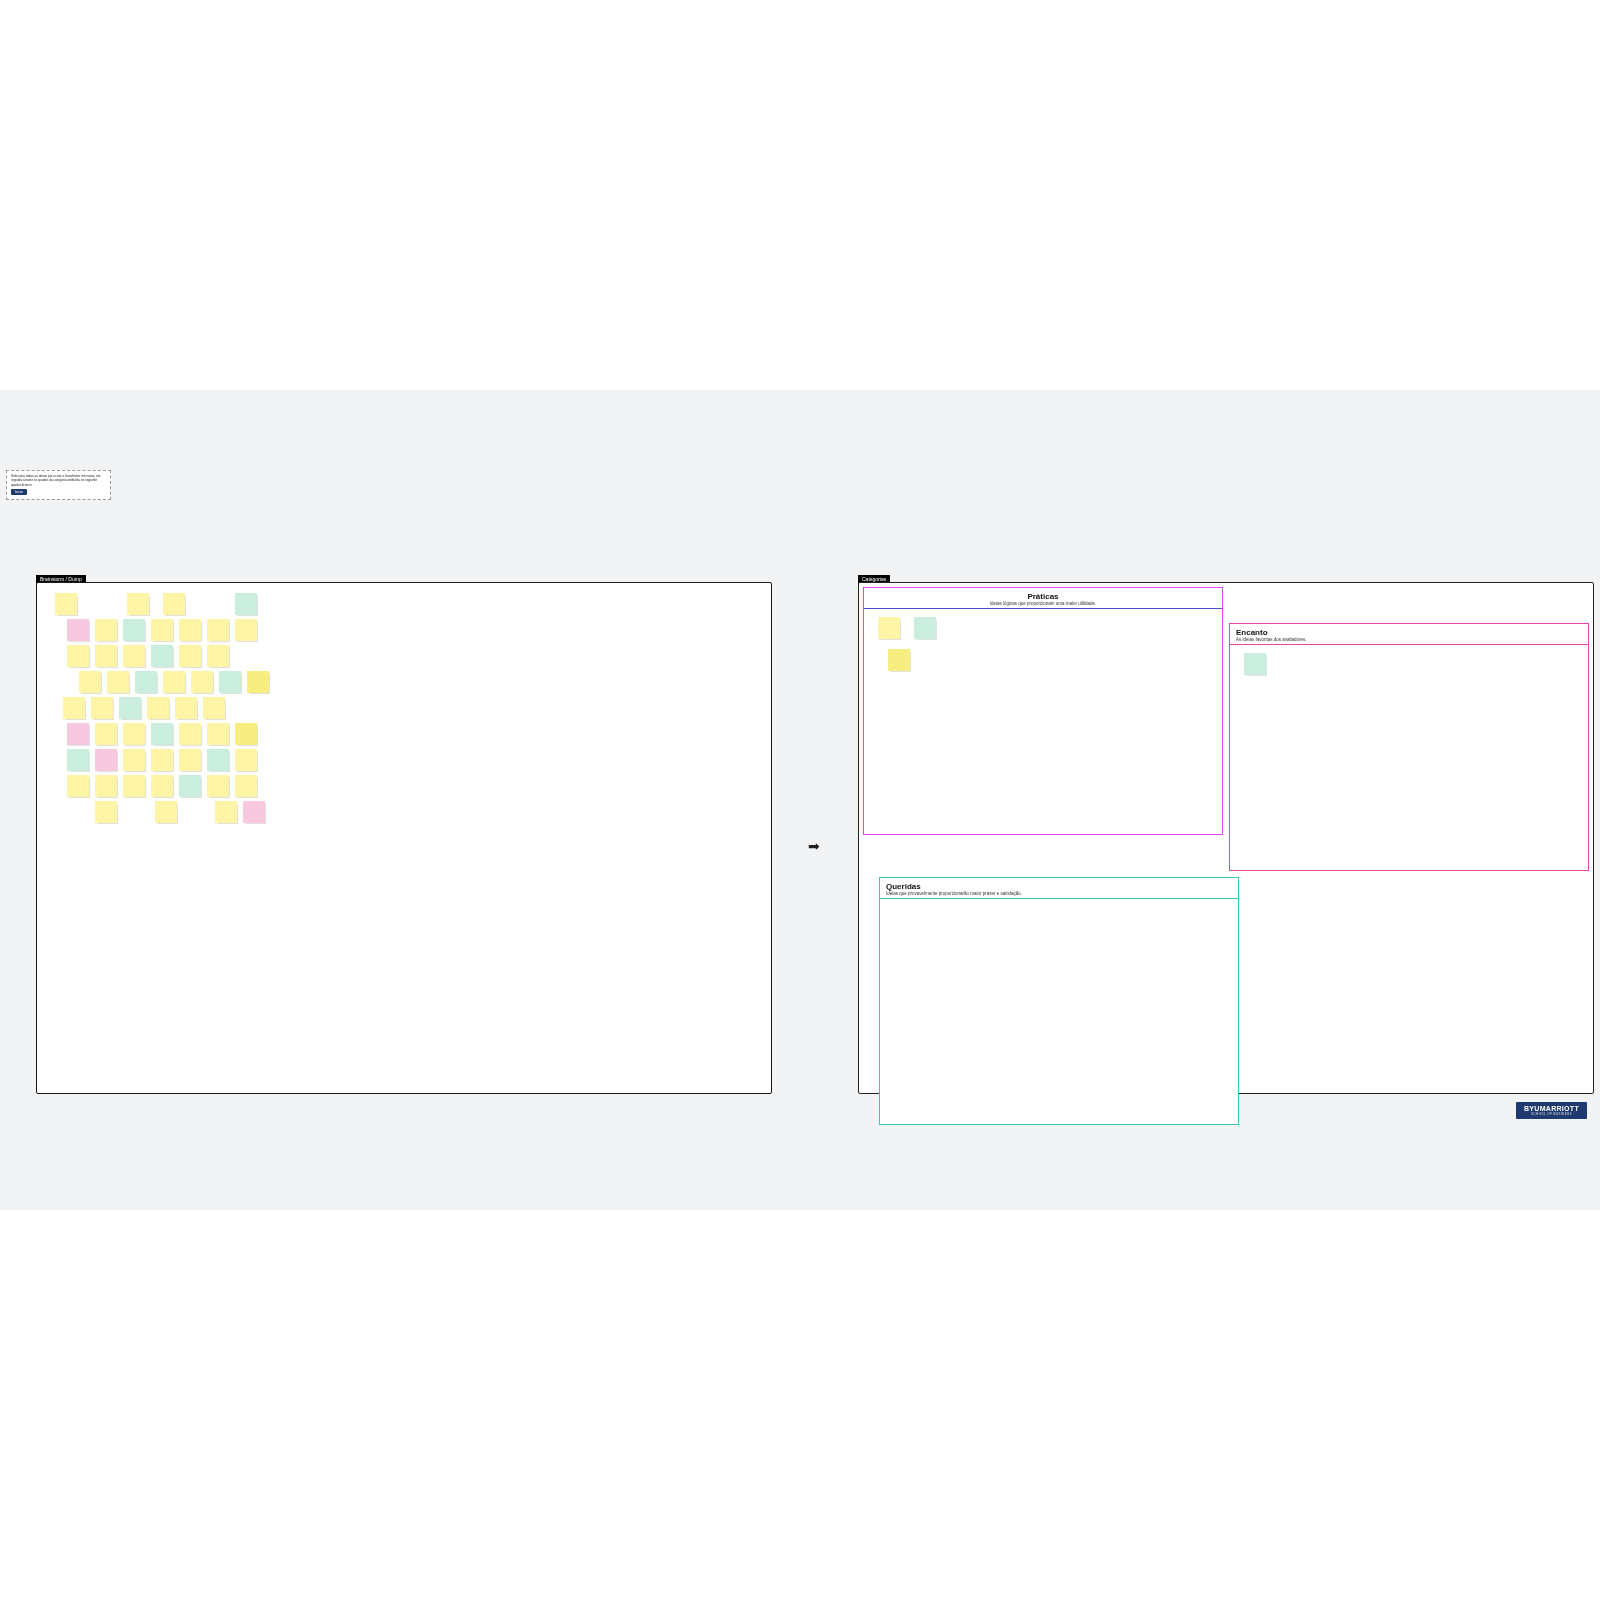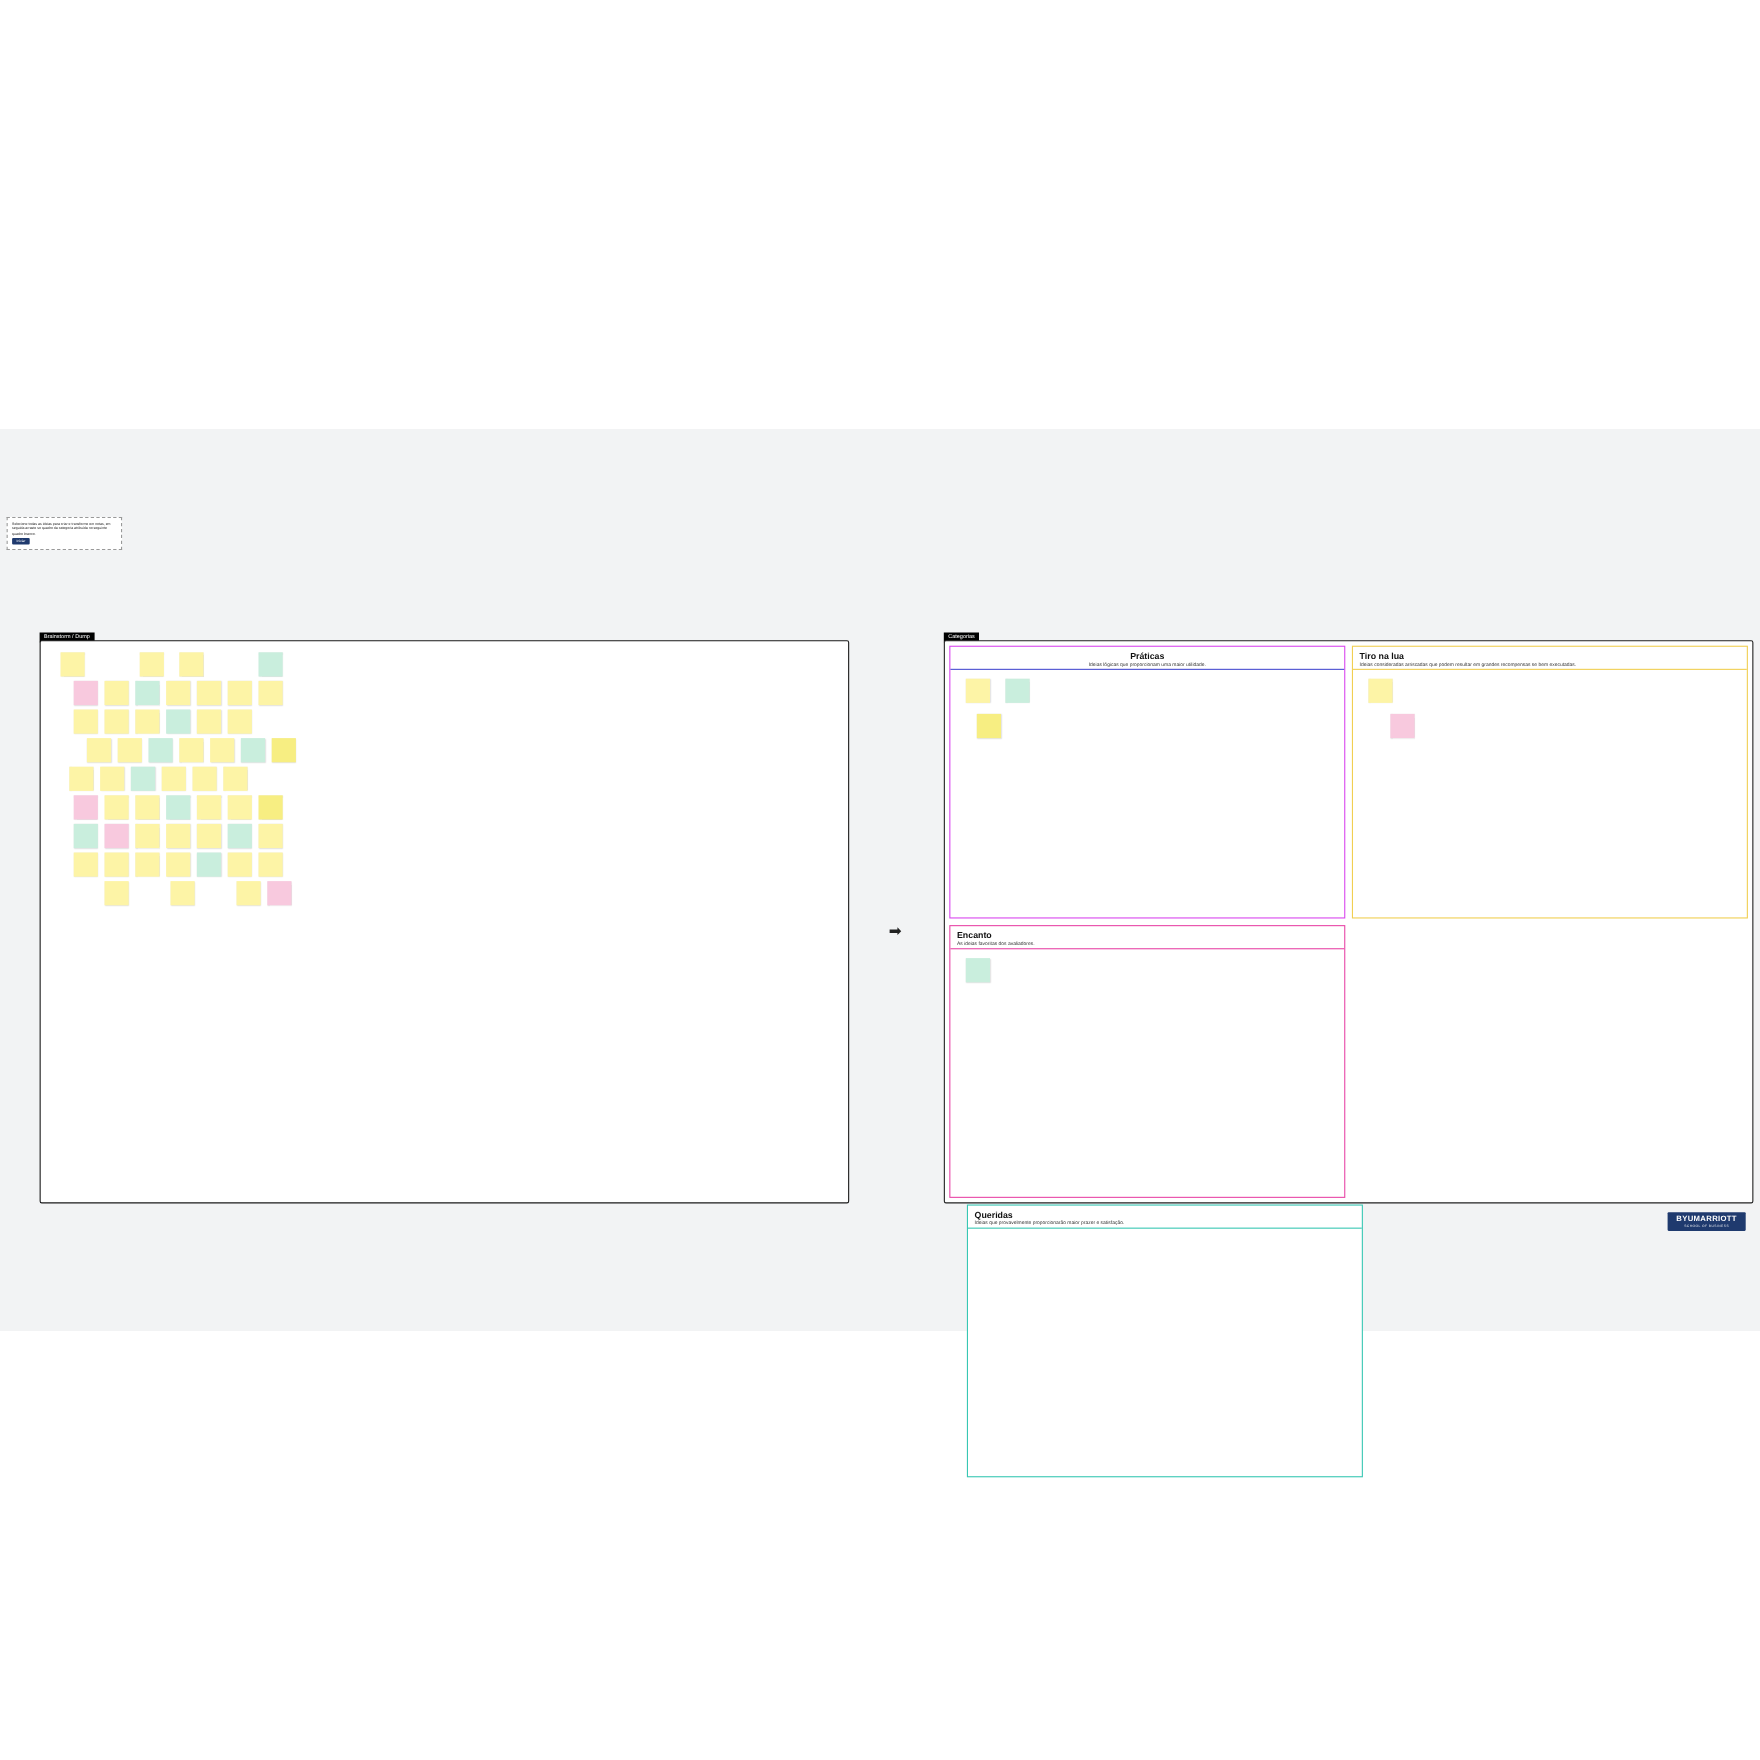--- a/index.html
+++ b/index.html
@@ -98,21 +98,21 @@
     padding: 4px 6px 2px 6px;
     border-bottom: 1px solid;
   }
   .quad .q-title { font-size: 8px; font-weight: 600; color: #111; }
   .quad .q-sub   { font-size: 4.5px; color: #333; }
   .quad .q-body  { position: relative; width:100%; height: calc(100% - 30px); }
   .q-practical { border:1px solid #d946ef;text-align:center; }
   .q-practical .q-head { border-color:#4a4ed1; }
   .q-moon { border:1px solid #f1cf52; }
   .q-moon .q-head { border-color:#f1cf52; }
-  .q-delight { border:1px solid #e846a7; }
+  .q-delight { border:1px solid #e846a7;margin-top:36px; }
   .q-delight .q-head { border-color:#e846a7; }
   .q-darlings { border:1px solid #38c7b3;margin-left:16px; }
   .q-darlings .q-head { border-color:#38c7b3; }
   .q-body .sticky { position: absolute; }
   
   .brand {
     position: absolute;
     right: 6px; bottom: -26px;
     background: #1f3a6e;
     color: #fff;
@@ -206,30 +206,20 @@
         <div class="q-title">Práticas</div>
         <div class="q-sub">Ideias lógicas que proporcionam uma maior utilidade.</div>
       </div>
       <div class="q-body" id="practical-body">
           <div class="sticky c-yel" style="left: 14px; top: 8px;"></div>
           <div class="sticky c-grn" style="left: 50px; top: 8px;"></div>
           <div class="sticky c-yel2" style="left: 24px; top: 40px;"></div>
         </div>
     </div>
 
-    <div class="quad q-moon">
-      <div class="q-head">
-        <div class="q-title">Tiro na lua</div>
-        <div class="q-sub">Ideias consideradas arriscadas que podem resultar em grandes recompensas se bem executadas.</div>
-      </div>
-      <div class="q-body" id="moonshot-body">
-          <div class="sticky c-yel" style="left: 14px; top: 8px;"></div>
-          <div class="sticky c-pnk" style="left: 34px; top: 40px;"></div>
-        </div>
-    </div>
 
     <div class="quad q-delight">
       <div class="q-head">
         <div class="q-title">Encanto</div>
         <div class="q-sub">As ideias favoritas dos avaliadores.</div>
       </div>
       <div class="q-body" id="delight-body">
           <div class="sticky c-grn" style="left: 14px; top: 8px;"></div>
         </div>
     </div>

